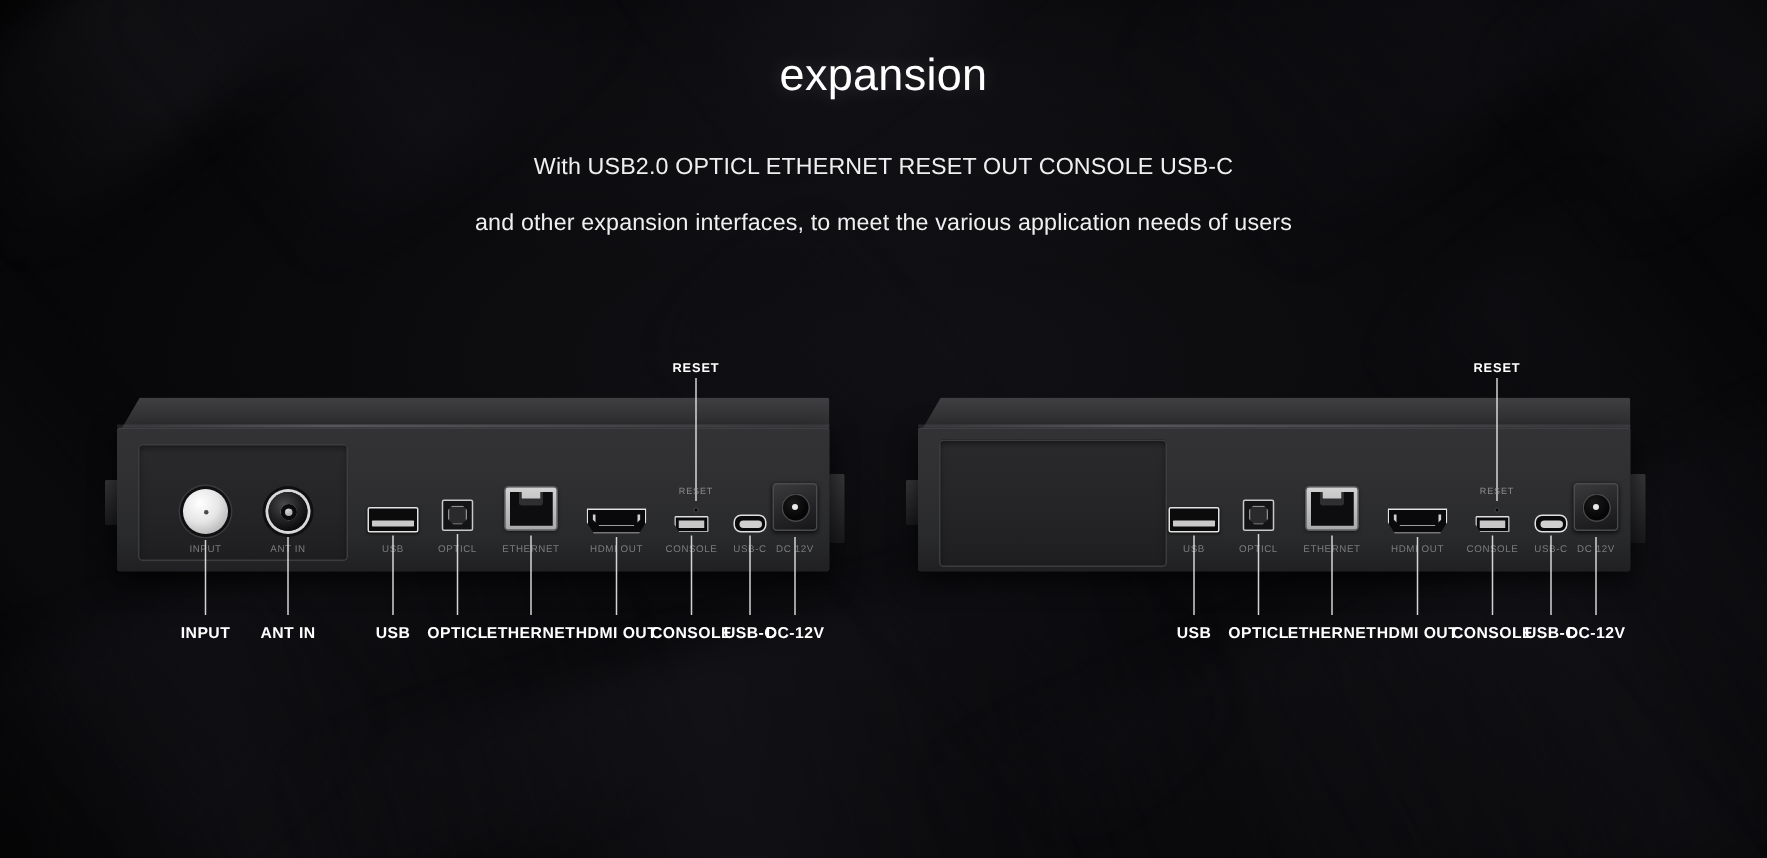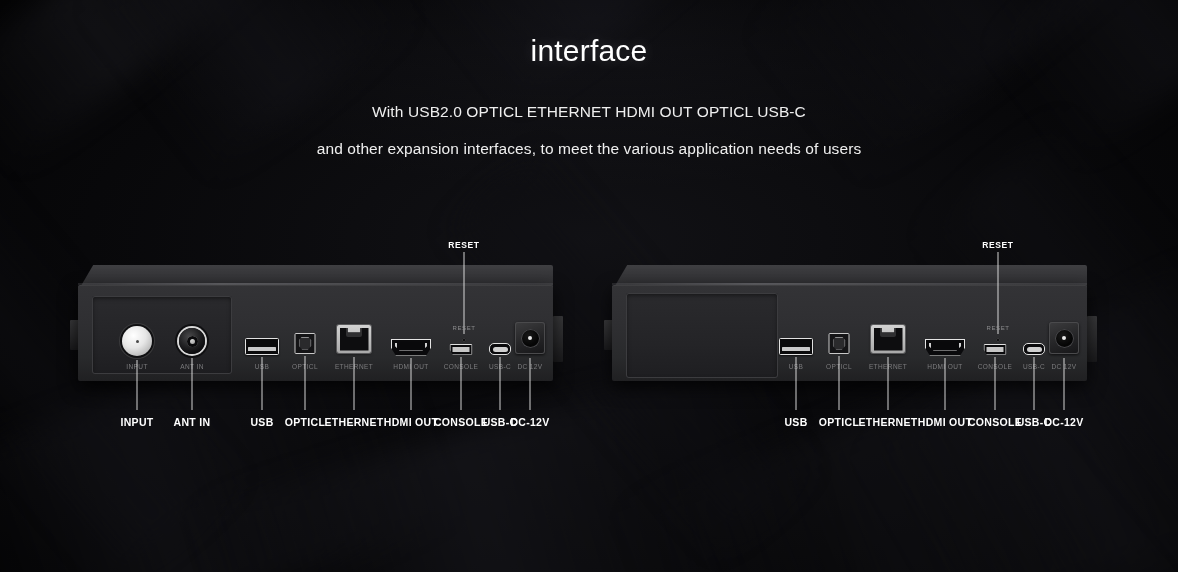--- a/index.html
+++ b/index.html
@@ -151,22 +151,22 @@
     <div class="streak" style="left: 1000px; top: -60px; width: 300px; height: 150px; transform: rotate(-38deg); background: linear-gradient(90deg, rgba(0, 0, 0, 0) 0%, rgb(28, 28, 34) 45%, rgba(0, 0, 0, 0) 100%); opacity: 0.4; filter: blur(14px);"></div>
     <div class="streak" style="left: -80px; top: 380px; width: 520px; height: 230px; transform: rotate(-20deg); background: linear-gradient(90deg, rgba(0, 0, 0, 0) 0%, rgb(23, 23, 28) 45%, rgba(0, 0, 0, 0) 100%); opacity: 0.6; filter: blur(14px);"></div>
     <div class="streak" style="left: 210px; top: 420px; width: 620px; height: 260px; transform: rotate(-16deg); background: linear-gradient(90deg, rgba(0, 0, 0, 0) 0%, rgb(28, 28, 34) 45%, rgba(0, 0, 0, 0) 100%); opacity: 0.55; filter: blur(14px);"></div>
     <div class="streak" style="left: 640px; top: 400px; width: 560px; height: 240px; transform: rotate(-22deg); background: linear-gradient(90deg, rgba(0, 0, 0, 0) 0%, rgb(21, 21, 25) 45%, rgba(0, 0, 0, 0) 100%); opacity: 0.55; filter: blur(14px);"></div>
     <div class="streak" style="left: 900px; top: 330px; width: 420px; height: 300px; transform: rotate(-30deg); background: linear-gradient(90deg, rgba(0, 0, 0, 0) 0%, rgb(26, 26, 32) 45%, rgba(0, 0, 0, 0) 100%); opacity: 0.45; filter: blur(14px);"></div>
     <div class="streak" style="left: -40px; top: 180px; width: 180px; height: 400px; transform: rotate(-40deg); background: linear-gradient(90deg, rgba(0, 0, 0, 0) 0%, rgb(16, 16, 20) 45%, rgba(0, 0, 0, 0) 100%); opacity: 0.5; filter: blur(14px);"></div>
     <div class="streak" style="left: 560px; top: 140px; width: 140px; height: 420px; transform: rotate(-40deg); background: linear-gradient(90deg, rgba(0, 0, 0, 0) 0%, rgb(14, 14, 18) 45%, rgba(0, 0, 0, 0) 100%); opacity: 0.5; filter: blur(14px);"></div>
     <div class="streak" style="left: 1040px; top: 120px; width: 200px; height: 460px; transform: rotate(-40deg); background: linear-gradient(90deg, rgba(0, 0, 0, 0) 0%, rgb(18, 18, 22) 45%, rgba(0, 0, 0, 0) 100%); opacity: 0.45; filter: blur(14px);"></div>
   </div>
 
-<div class="page-title">interface</div>
-<div class="subtitle l1">With USB2.0 OPTICL ETHERNET HDMI OUT OPTICL USB-C</div>
+<div class="page-title">expansion</div>
+<div class="subtitle l1">With USB2.0 OPTICL ETHERNET RESET OUT CONSOLE USB-C</div>
 <div class="subtitle l2">and other expansion interfaces, to meet the various application needs of users</div>
 
 <div id="scene">
     <div>
       <div class="flange" style="left: 70px; top: 320px; width: 9px; height: 30px;"></div>
       <div class="flange" style="left: 553px; top: 316px; width: 10px; height: 46px;"></div>
       <div class="top-plane" style="left: 78px; top: 265px; width: 475px; height: 26px; background: linear-gradient(rgb(63, 63, 66) 0%, rgb(53, 53, 56) 45%, rgb(43, 43, 46) 100%); clip-path: polygon(3.2% 0px, 100% 0px, 100% 100%, 0px 100%); border-radius: 2px 2px 0px 0px;"></div>
       <div style="position: absolute; left: 78px; top: 283px; width: 475px; height: 2px; background: linear-gradient(90deg, rgba(120, 120, 126, 0.25), rgba(150, 150, 156, 0.55) 30%, rgba(120, 120, 126, 0.25));"></div>
       <div class="front" style="left: 78px; top: 285px; width: 475px; height: 96px; background: linear-gradient(rgb(51, 51, 54) 0%, rgb(47, 47, 50) 40%, rgb(41, 42, 44) 75%, rgb(32, 32, 34) 100%); box-shadow: rgba(255, 255, 255, 0.06) 0px 1px 0px inset, rgba(0, 0, 0, 0.75) 0px 6px 18px;"></div>
       <div class="recess" style="left: 92px; top: 296px; width: 140px; height: 78px; background: linear-gradient(rgb(42, 42, 45) 0%, rgb(36, 36, 39) 60%, rgb(30, 30, 33) 100%); box-shadow: rgb(60, 60, 63) 0px 0px 0px 1px inset, rgba(0, 0, 0, 0.55) 0px 2px 5px inset;"></div>

